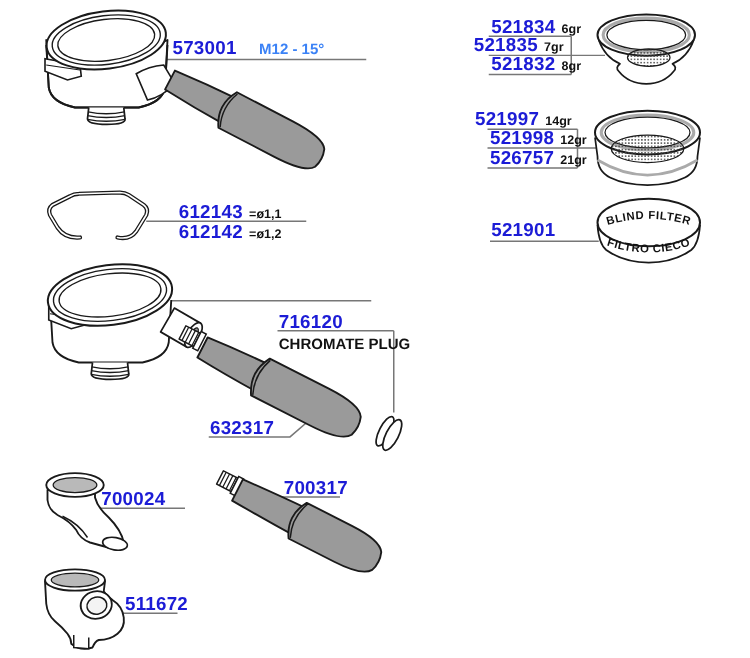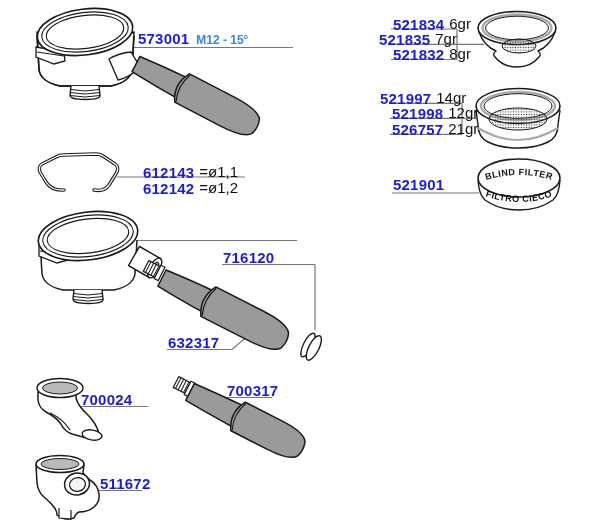--- a/index.html
+++ b/index.html
@@ -1,22 +1,22 @@
 <!DOCTYPE html>
 <html><head>
 <meta charset="utf-8">
 <style>
   html,body{margin:0;padding:0;background:#fff;}
   .canvas{position:relative;width:600px;height:526px;background:#ffffff;overflow:hidden;
           font-family:"Liberation Sans",sans-serif;}
   .canvas svg{position:absolute;}
-  .lbl{position:absolute;display:flex;align-items:baseline;gap:7px;white-space:nowrap;}
+  .lbl{position:absolute;display:flex;align-items:baseline;gap:18px;white-space:nowrap;}
   .num{font-weight:bold;font-size:15px;line-height:14px;color:#1c1cd6;letter-spacing:.2px;cursor:pointer;}
   .spec{font-weight:bold;font-size:12px;color:#3b82f6;}
-  .spec-sm{font-weight:normal;font-size:15px;color:#111;}
+  .spec-sm{font-weight:bold;font-size:10px;color:#111;}
   .plugname{position:absolute;font-weight:bold;font-size:12px;color:#111;white-space:nowrap;}
   .row{gap:5px;align-items:flex-end;}
   .part-outline{fill:#ffffff;stroke:#1a1a1a;}
   .gray{fill:#9a9a9a;stroke:#1a1a1a;}
 </style>
 </head>
 <body>
 
 <div class="canvas">
 
@@ -210,20 +210,21 @@
   </div>
   <div class="lbl row" style="left:143px;top:179px">
     <span class="num">612142</span>
     <span class="spec-sm">=ø1,2</span>
   </div>
 
 
   <div class="lbl" style="left:223px;top:250.5px">
     <span class="num">716120</span>
   </div>
+  <div class="plugname" style="left:223px;top:267.5px">CHROMATE PLUG</div>
 
   <div class="lbl" style="left:168px;top:335.5px">
     <span class="num">632317</span>
   </div>
 
   <div class="lbl" style="left:81px;top:392.5px">
     <span class="num">700024</span>
   </div>
 
   <div class="lbl" style="left:227px;top:383.5px">

